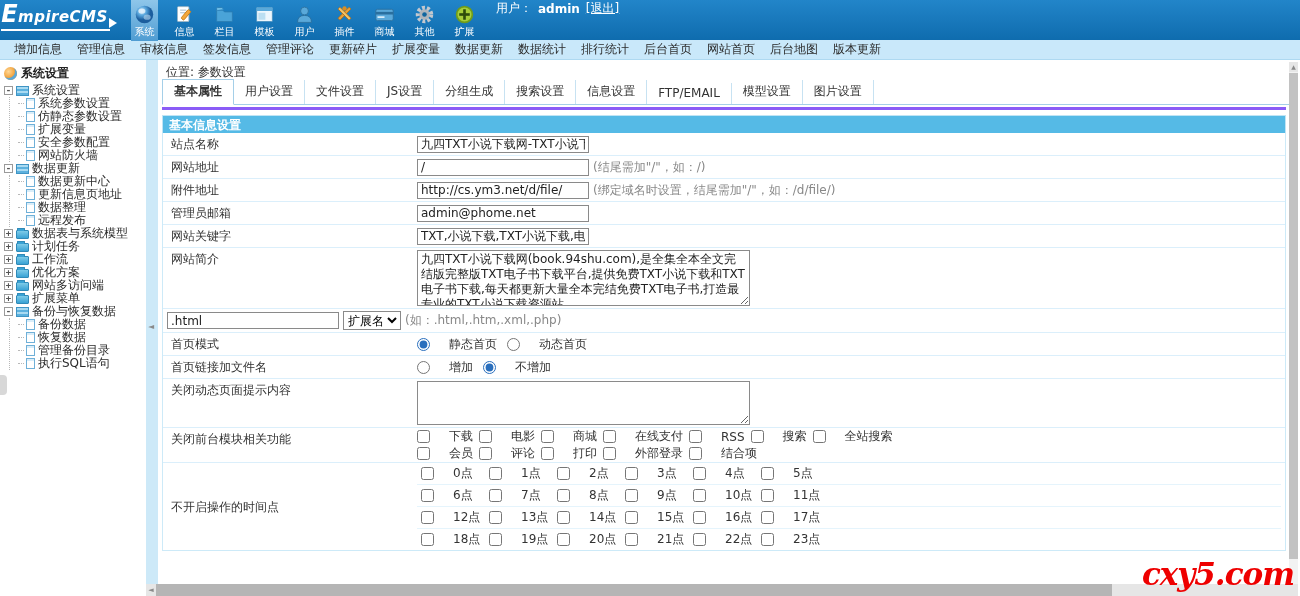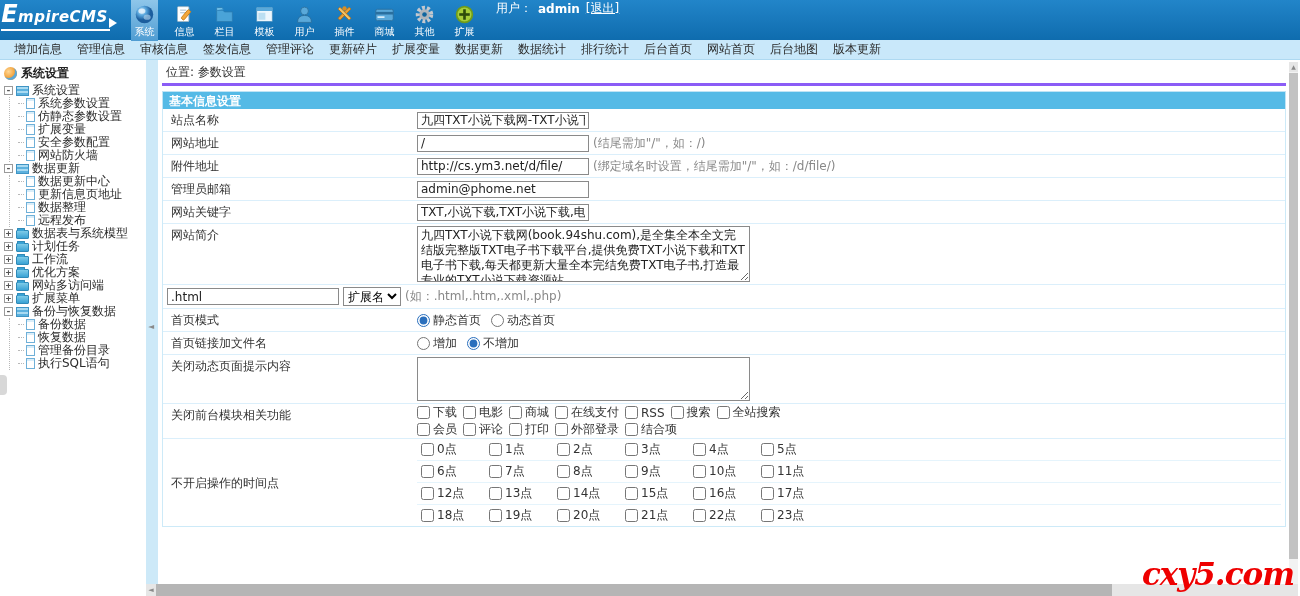--- a/index.html
+++ b/index.html
@@ -61,21 +61,21 @@
   .flabel { width:250px; flex:none; padding:3px 4px 2px 8px; color:#333; }
   .ffield { flex:1; padding:2px 4px; display:flex; align-items:center; flex-wrap:wrap; gap:4px; }
   .ffield.top { align-items:flex-start; }
   .ffield.col { flex-direction:column; align-items:stretch; gap:0; padding:0 4px; }
   input.txt { width:172px; height:17px; border:1px solid #8a8a8a; font:12px "DejaVu Sans",sans-serif; padding:0 3px; color:#222; background:#fff; }
   textarea.ta { width:333px; border:1px solid #8a8a8a; font:12px/15px "DejaVu Sans",sans-serif; padding:1px 3px; color:#222; resize:both; }
   select.sel { height:19px; font:12px "DejaVu Sans",sans-serif; border:1px solid #8a8a8a; background:#fff; }
   .hint { color:#888; }
   .unit { color:#333; }
   .note { color:#777; }
-  .ck { display:inline-flex; align-items:center; gap:3px; margin-right:6px; white-space:nowrap; cursor:pointer; }
+  .ck { display:inline-flex; align-items:center; gap:19px; margin-right:6px; white-space:nowrap; cursor:pointer; }
   .ck input { width:13px; height:13px; margin:0; accent-color:#2a6fbd; }
   .ckline { display:flex; align-items:center; min-height:17px; }
   .hour-row { display:grid; grid-template-columns:repeat(6,68px); padding:2px 0 2px 4px; border-bottom:1px solid #e5f4fc; }
   .hour-row:last-child { border-bottom:none; }
 
   
   .vscroll { position:absolute; right:2px; top:62px; width:9px; height:522px; background:#f2f2f2; }
   .vscroll .arrow { height:10px; text-align:center; font-size:6px; color:#8a8a8a; line-height:10px; background:#e6e6e6; }
   .vscroll .thumb { margin-top:1px; height:486px; background:#c2c2c2; }
   .hscroll { position:absolute; left:146px; right:2px; bottom:0; height:12px; background:#e6e6e6; display:flex; align-items:center; }
@@ -327,20 +327,32 @@
       </div>
   </aside>
 
   <div class="gutter">
     <span class="collapse">◄</span>
   </div>
   <div class="edge-blob"></div>
 
   <main class="main">
     <div class="crumb">位置: 参数设置</div>
+    <div class="tabs">
+        <div class="tab active">基本属性</div>
+        <div class="tab">用户设置</div>
+        <div class="tab">文件设置</div>
+        <div class="tab">JS设置</div>
+        <div class="tab">分组生成</div>
+        <div class="tab">搜索设置</div>
+        <div class="tab">信息设置</div>
+        <div class="tab">FTP/EMAIL</div>
+        <div class="tab">模型设置</div>
+        <div class="tab">图片设置</div>
+      </div>
 
     <div class="form-wrap">
       <div class="section-bar">基本信息设置</div>
       <div class="ftable">
 
         <div class="frow">
           <div class="flabel">站点名称</div>
           <div class="ffield">
               <input class="txt" type="text" value="九四TXT小说下载网-TXT小说下载|TXT电子书下载" style="">
             </div>

